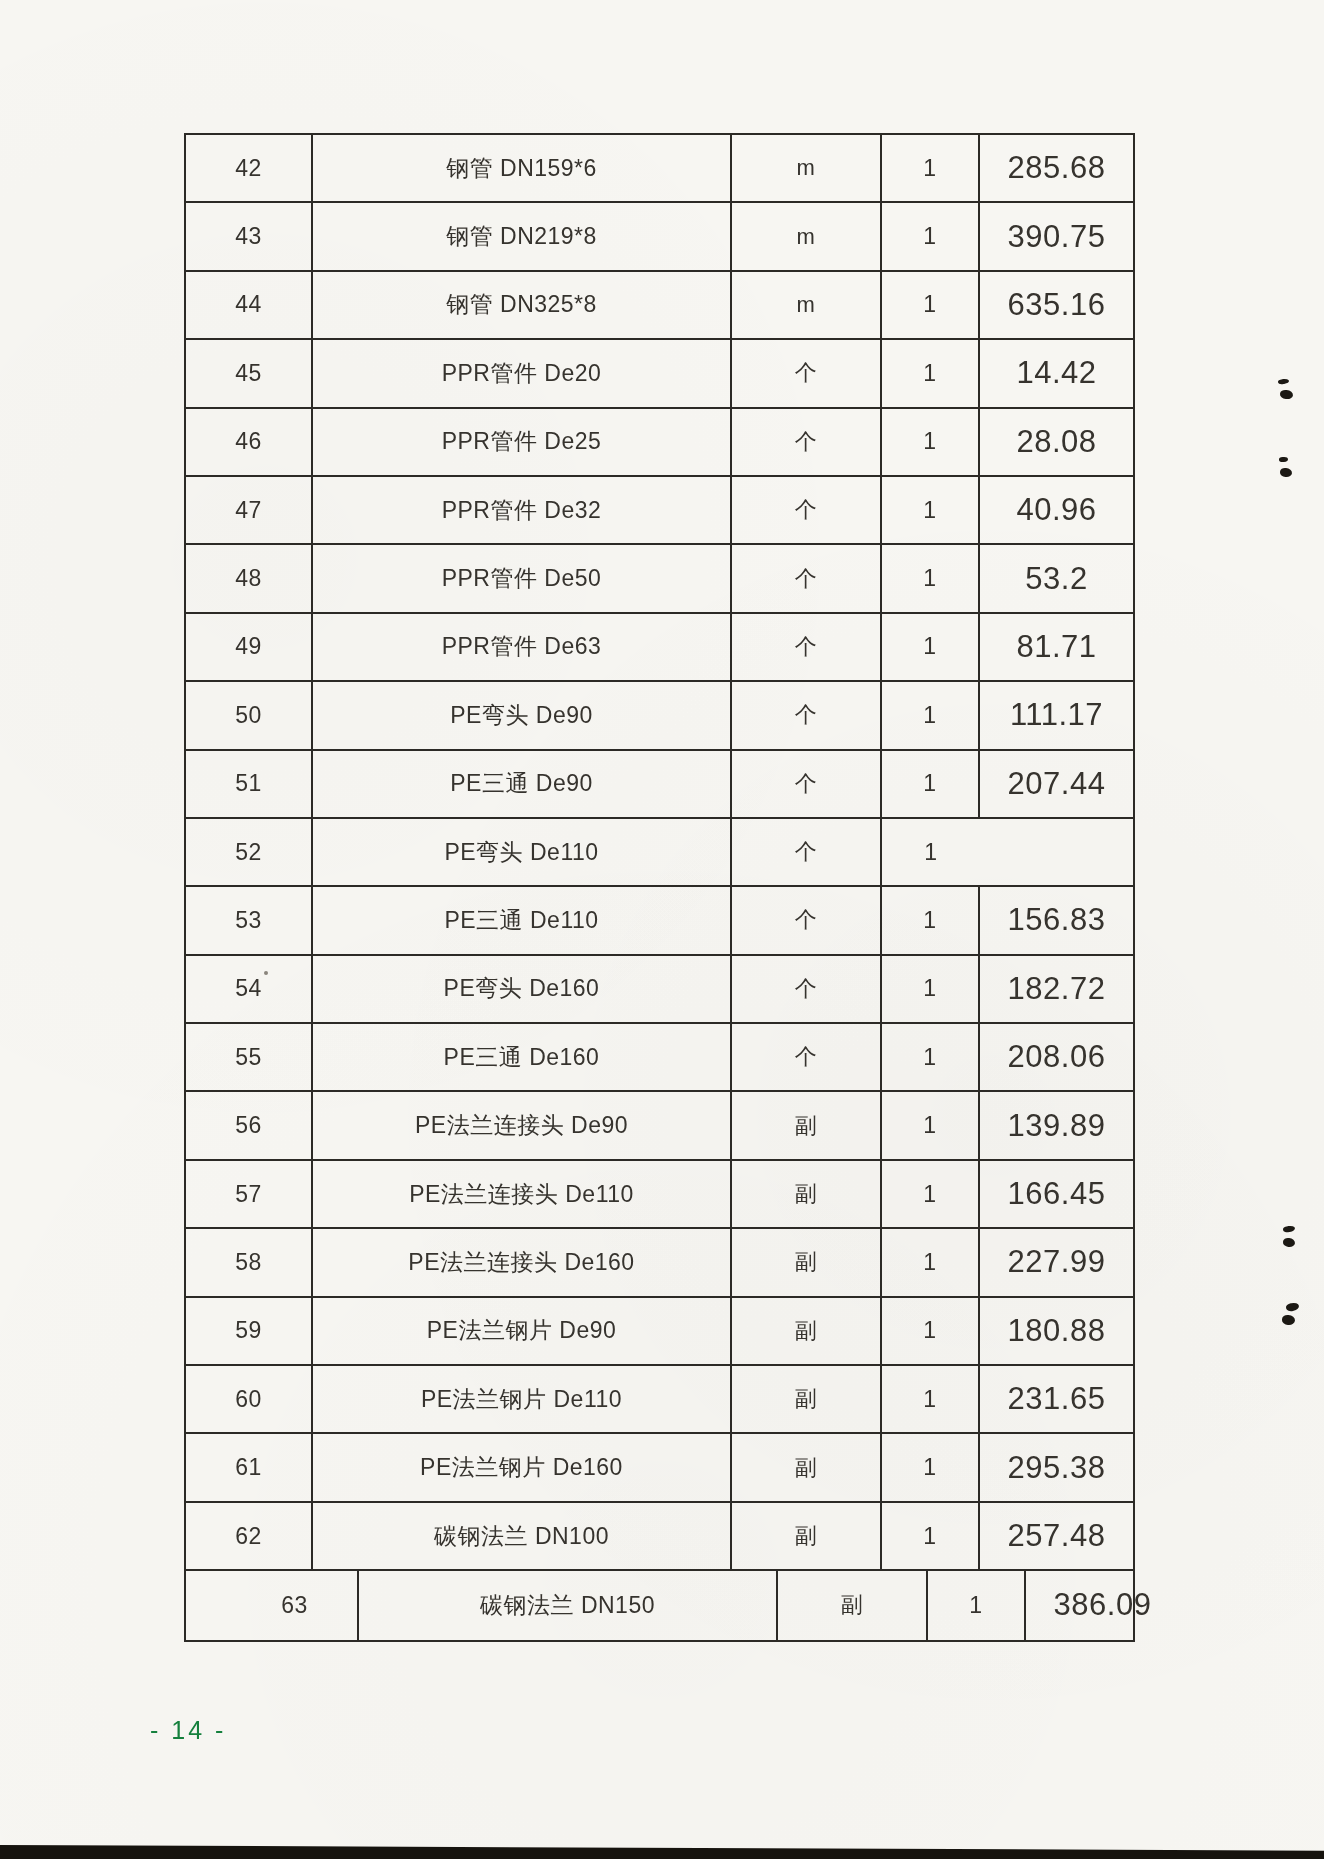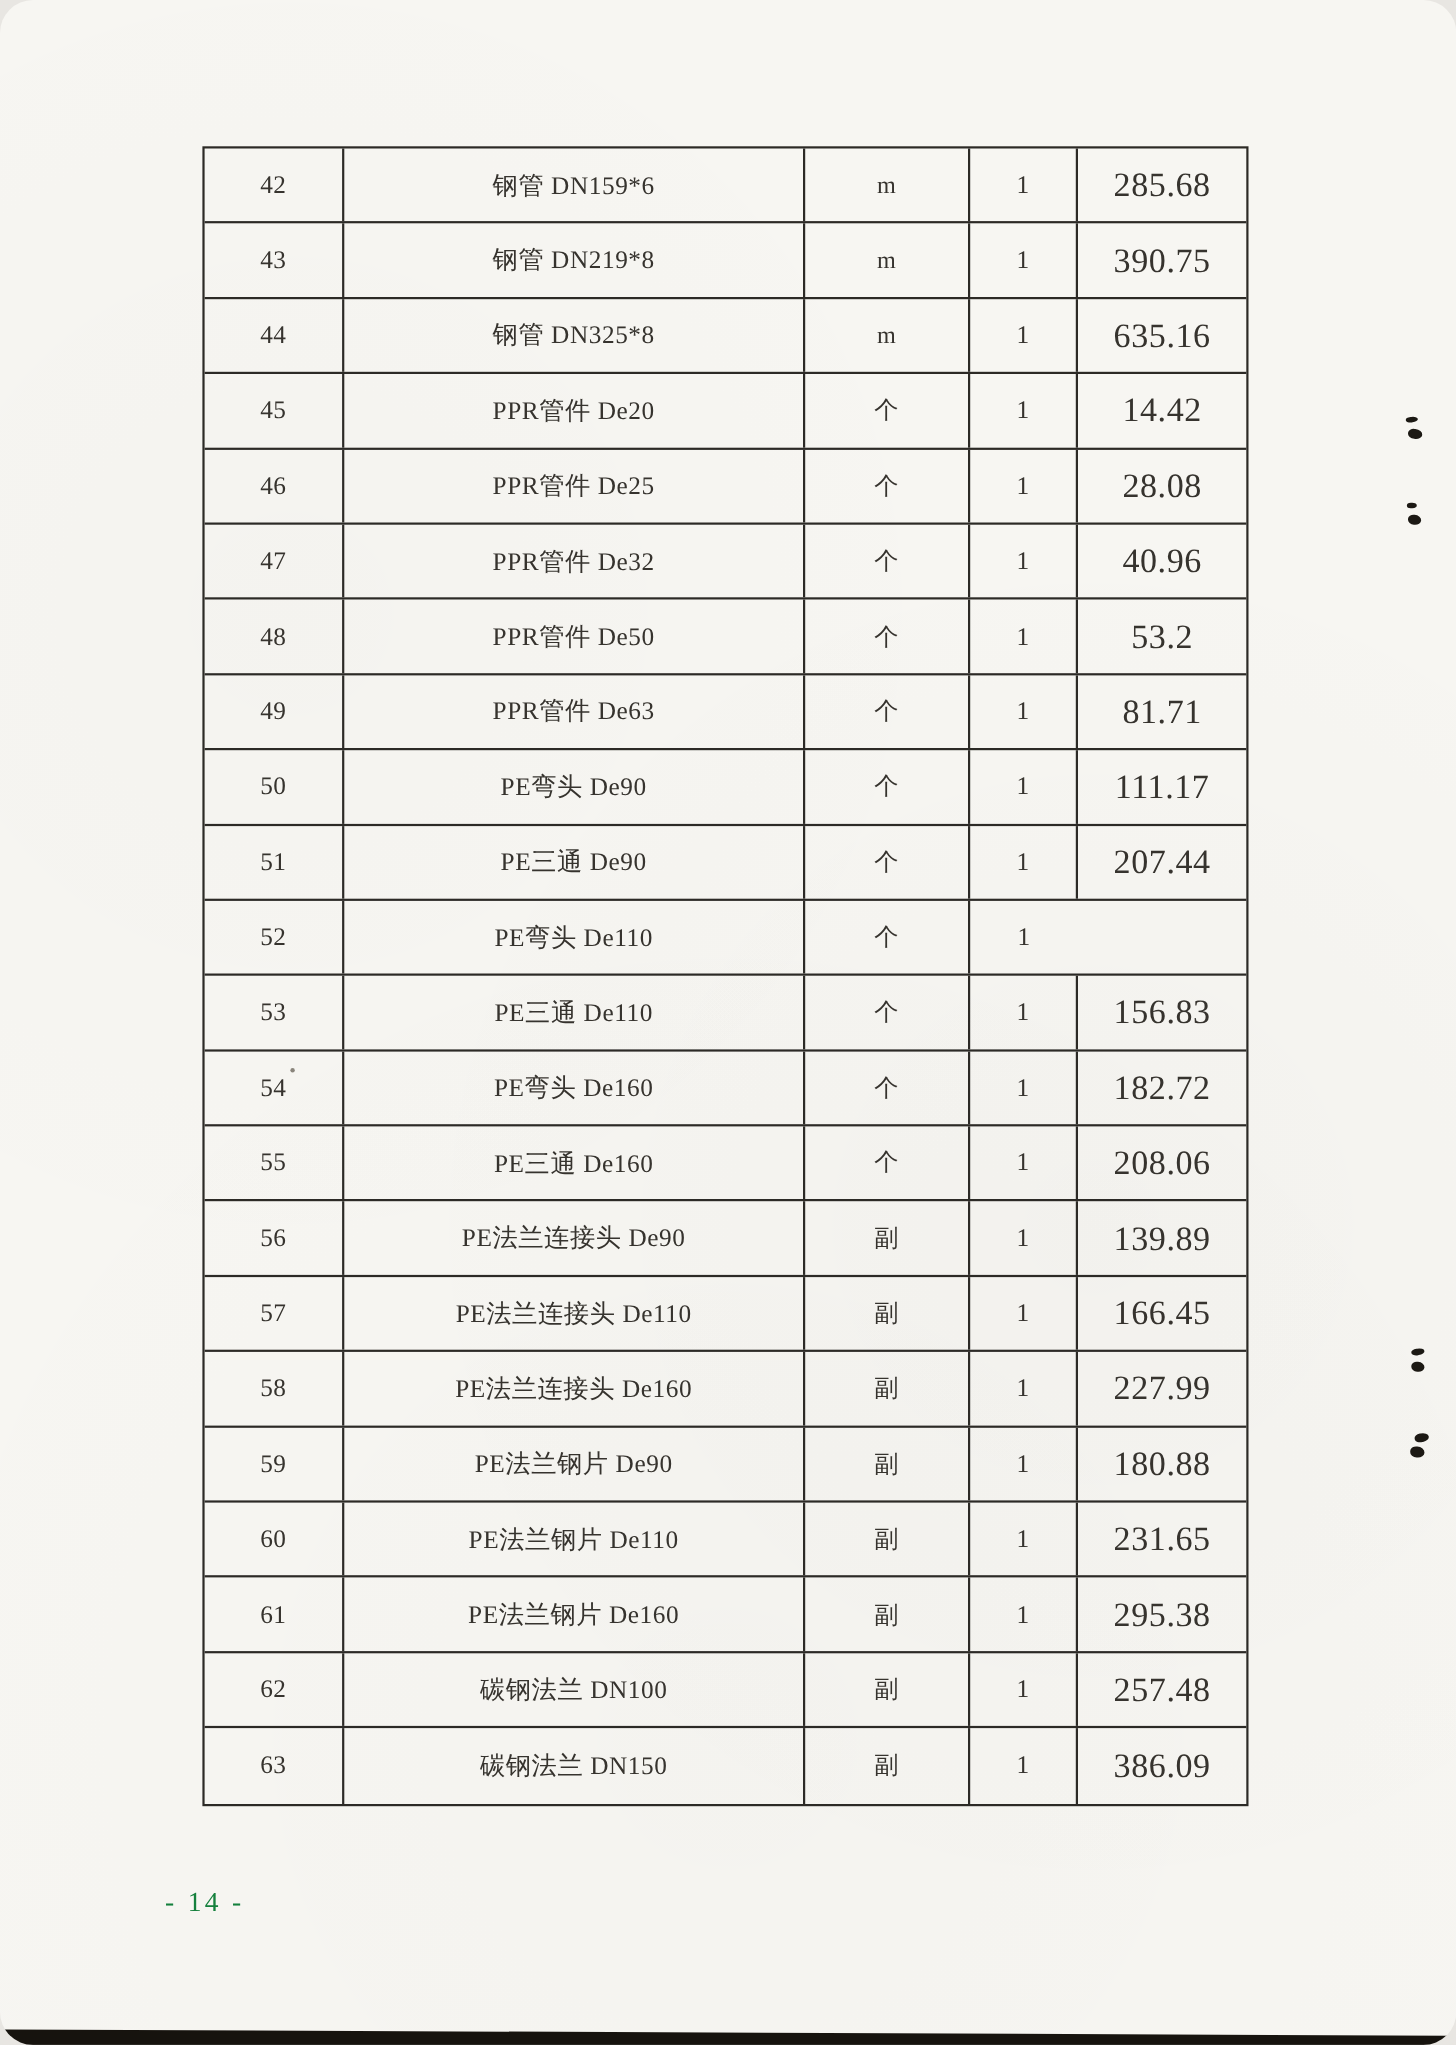--- a/index.html
+++ b/index.html
@@ -6,23 +6,22 @@
     margin: 0;
     padding: 0;
     background: #e8e6e2;
   }
   .page {
     position: relative;
     width: 1324px;
     height: 1859px;
     background: #f7f6f2;
     overflow: hidden;
-    font-family: Liberation Serif, serif;
+    font-family: Liberation Sans, sans-serif;
     color: #36332e;
-    border-radius: 30px;
   }
   
   .page::before {
     content: "";
     position: absolute;
     inset: 0;
     background:
       radial-gradient(circle at 20% 30%, rgba(0,0,0,0.012), transparent 40%),
       radial-gradient(circle at 75% 60%, rgba(0,0,0,0.015), transparent 45%),
       radial-gradient(circle at 50% 85%, rgba(0,0,0,0.01), transparent 50%);
@@ -39,20 +38,21 @@
   }
   .t-row {
     display: grid;
     grid-template-columns: 127px 419px 150px 98px 153px;
     height: 68.4px;
     box-sizing: border-box;
     border-bottom: 2px solid #2c2a26;
   }
   .t-row:last-child {
     border-bottom: none;
+    padding-left: 46px;
   }
   .cell {
     display: flex;
     align-items: center;
     justify-content: center;
     box-sizing: border-box;
     border-right: 2px solid #2c2a26;
     font-size: 23px;
     letter-spacing: 0.5px;
     white-space: nowrap;

